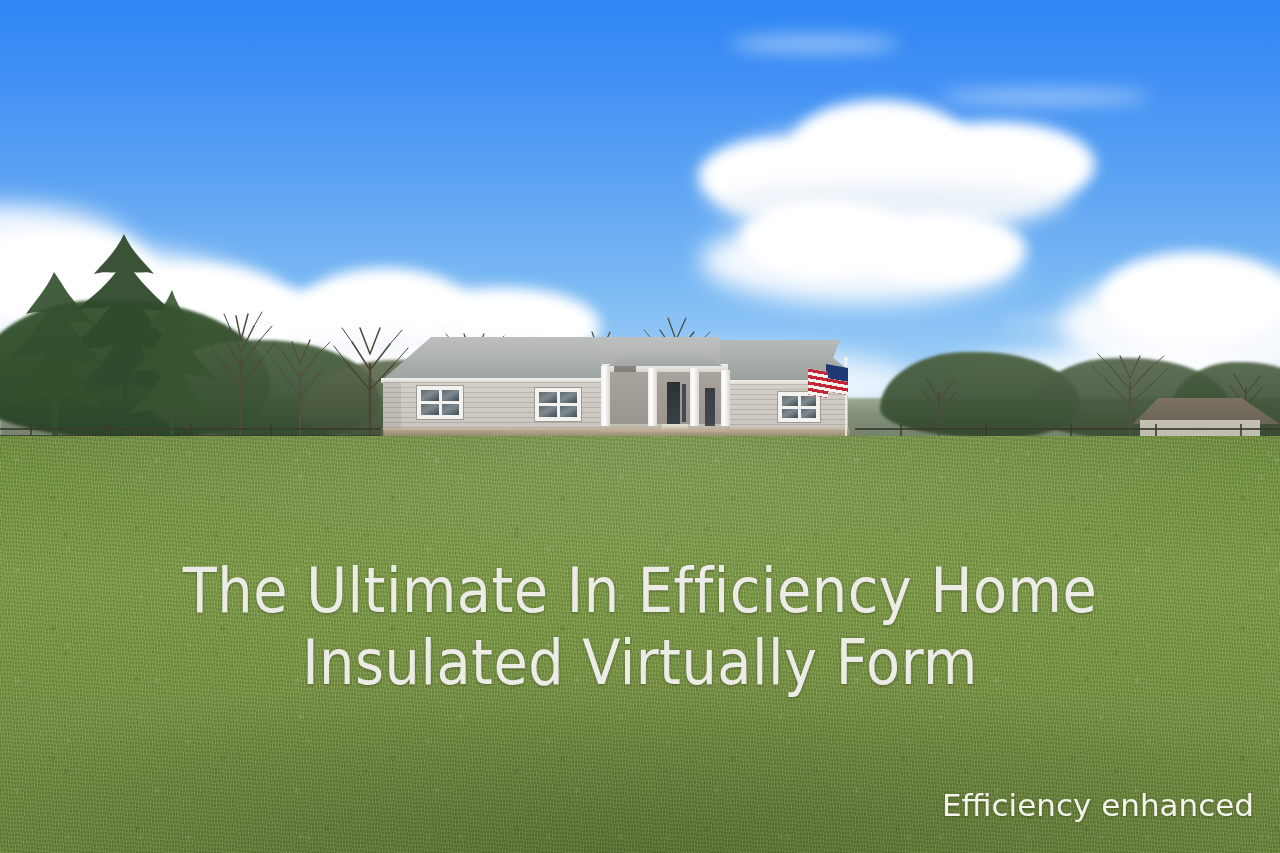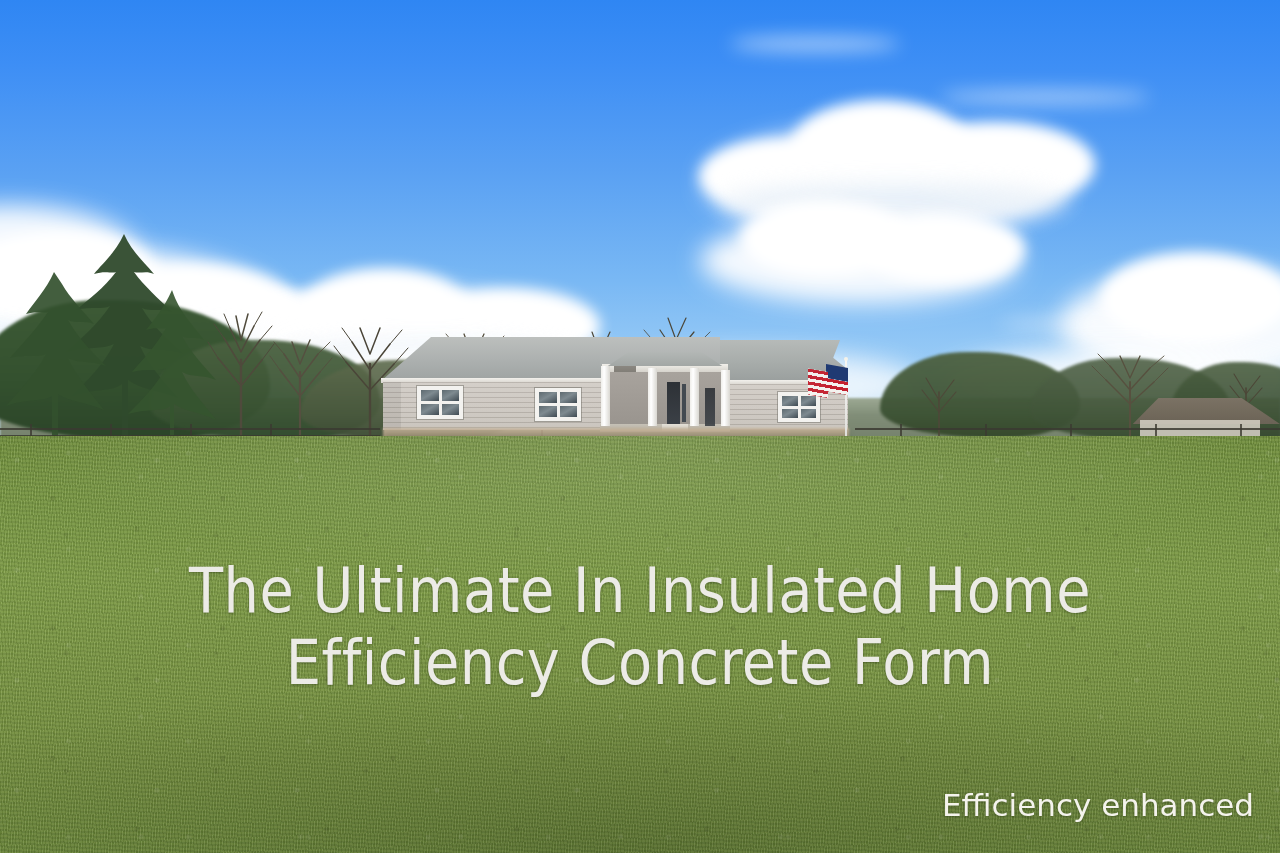--- a/index.html
+++ b/index.html
@@ -491,19 +491,19 @@
   <div class="flag-stripes" style="left:808px; top:372px; width:20px; height:26px; opacity:.96;"></div>
   <div style="position:absolute; left:844px; top:357px; width:4px; height:4px;
               border-radius:50%; background:#f5f3ea;"></div>
 
   <div class="lawn">
     <div class="lawn-noise"></div>
     <div class="lawn-shade"></div>
   </div>
 
   <div class="headline-block">
-    <span class="headline">The Ultimate In Insulated Home</span>
-    <span class="headline">Efficiency Concrete Form</span>
+    <span class="headline">The Ultimate In Efficiency Home</span>
+    <span class="headline">Insulated Virtually Form</span>
   </div>
 
   <div class="caption">Efficiency enhanced</div>
 
 </div>
 
 </body></html>

